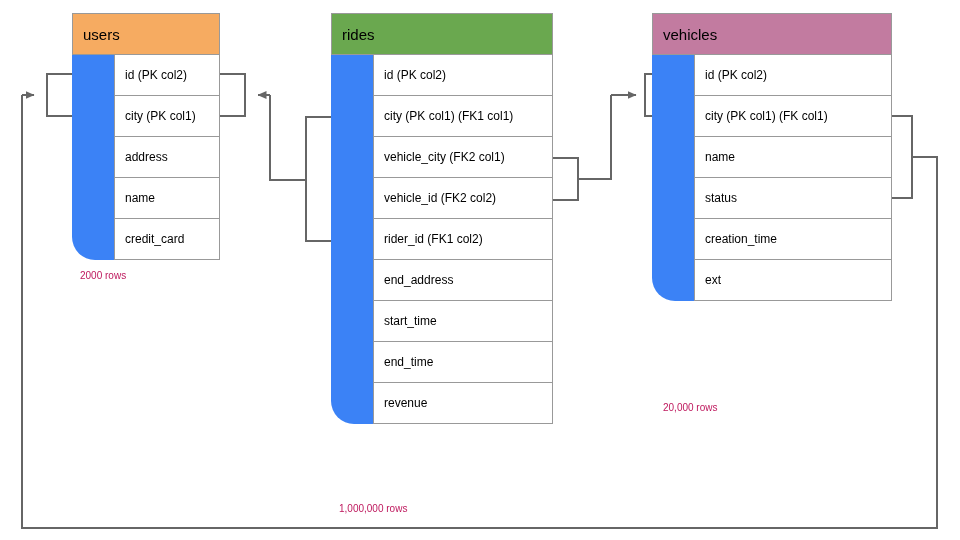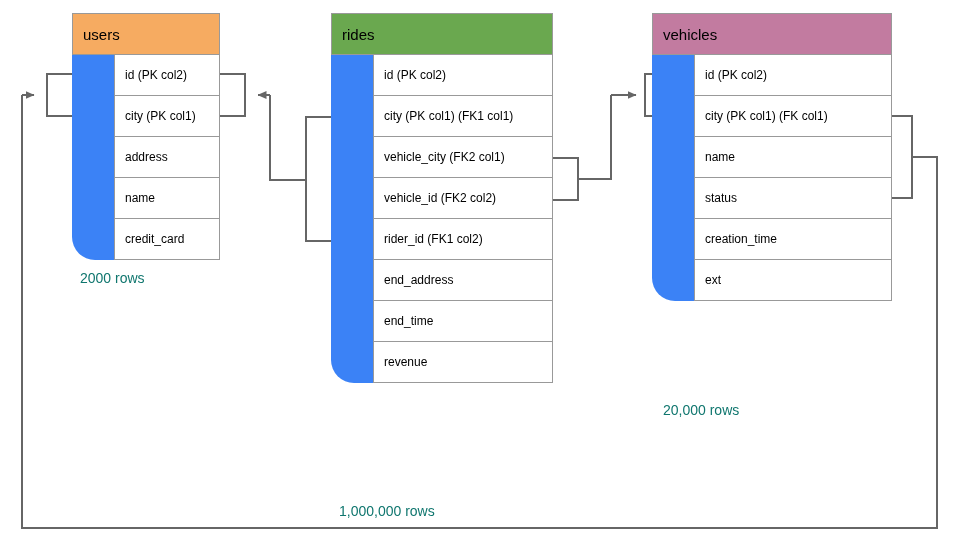--- a/index.html
+++ b/index.html
@@ -50,22 +50,22 @@
     color: #000000;
     padding: 2px 10px;
     display: flex;
     align-items: center;
     background: #ffffff;
     white-space: nowrap;
     margin-left: 42px;
   }
   .rowcount {
     position: absolute;
-    font-size: 14px;
-    color: #0f766e;
+    font-size: 10px;
+    color: #be185d;
     white-space: nowrap;
     z-index: 2;
   }
   
   #tbl-users    { left: 72px;  top: 13px; width: 148px; }
   #tbl-rides    { left: 331px; top: 13px; width: 222px; }
   #tbl-vehicles { left: 652px; top: 13px; width: 240px; }
   #rows-users    { left: 80px;  top: 270px; }
   #rows-rides    { left: 339px; top: 479px; margin-top: 24px; }
   #rows-vehicles { left: 663px; top: 354px; margin-top: 48px; }
@@ -128,20 +128,21 @@
   <div class="table" id="tbl-rides">
     <div class="table-header" style="background: rgb(106, 168, 79);">
       <span>rides</span>
     </div>
     <div class="col">id (PK col2)</div>
     <div class="col">city (PK col1) (FK1 col1)</div>
     <div class="col">vehicle_city (FK2 col1)</div>
     <div class="col">vehicle_id (FK2 col2)</div>
     <div class="col">rider_id (FK1 col2)</div>
     <div class="col">end_address</div>
+    <div class="col">start_time</div>
     <div class="col">end_time</div>
     <div class="col">revenue</div>
   </div>
   <div class="rowcount" id="rows-rides">1,000,000 rows</div>
 
   <div class="table" id="tbl-vehicles">
     <div class="table-header" style="background: rgb(194, 123, 160);">
       <span>vehicles</span>
     </div>
     <div class="col">id (PK col2)</div>

